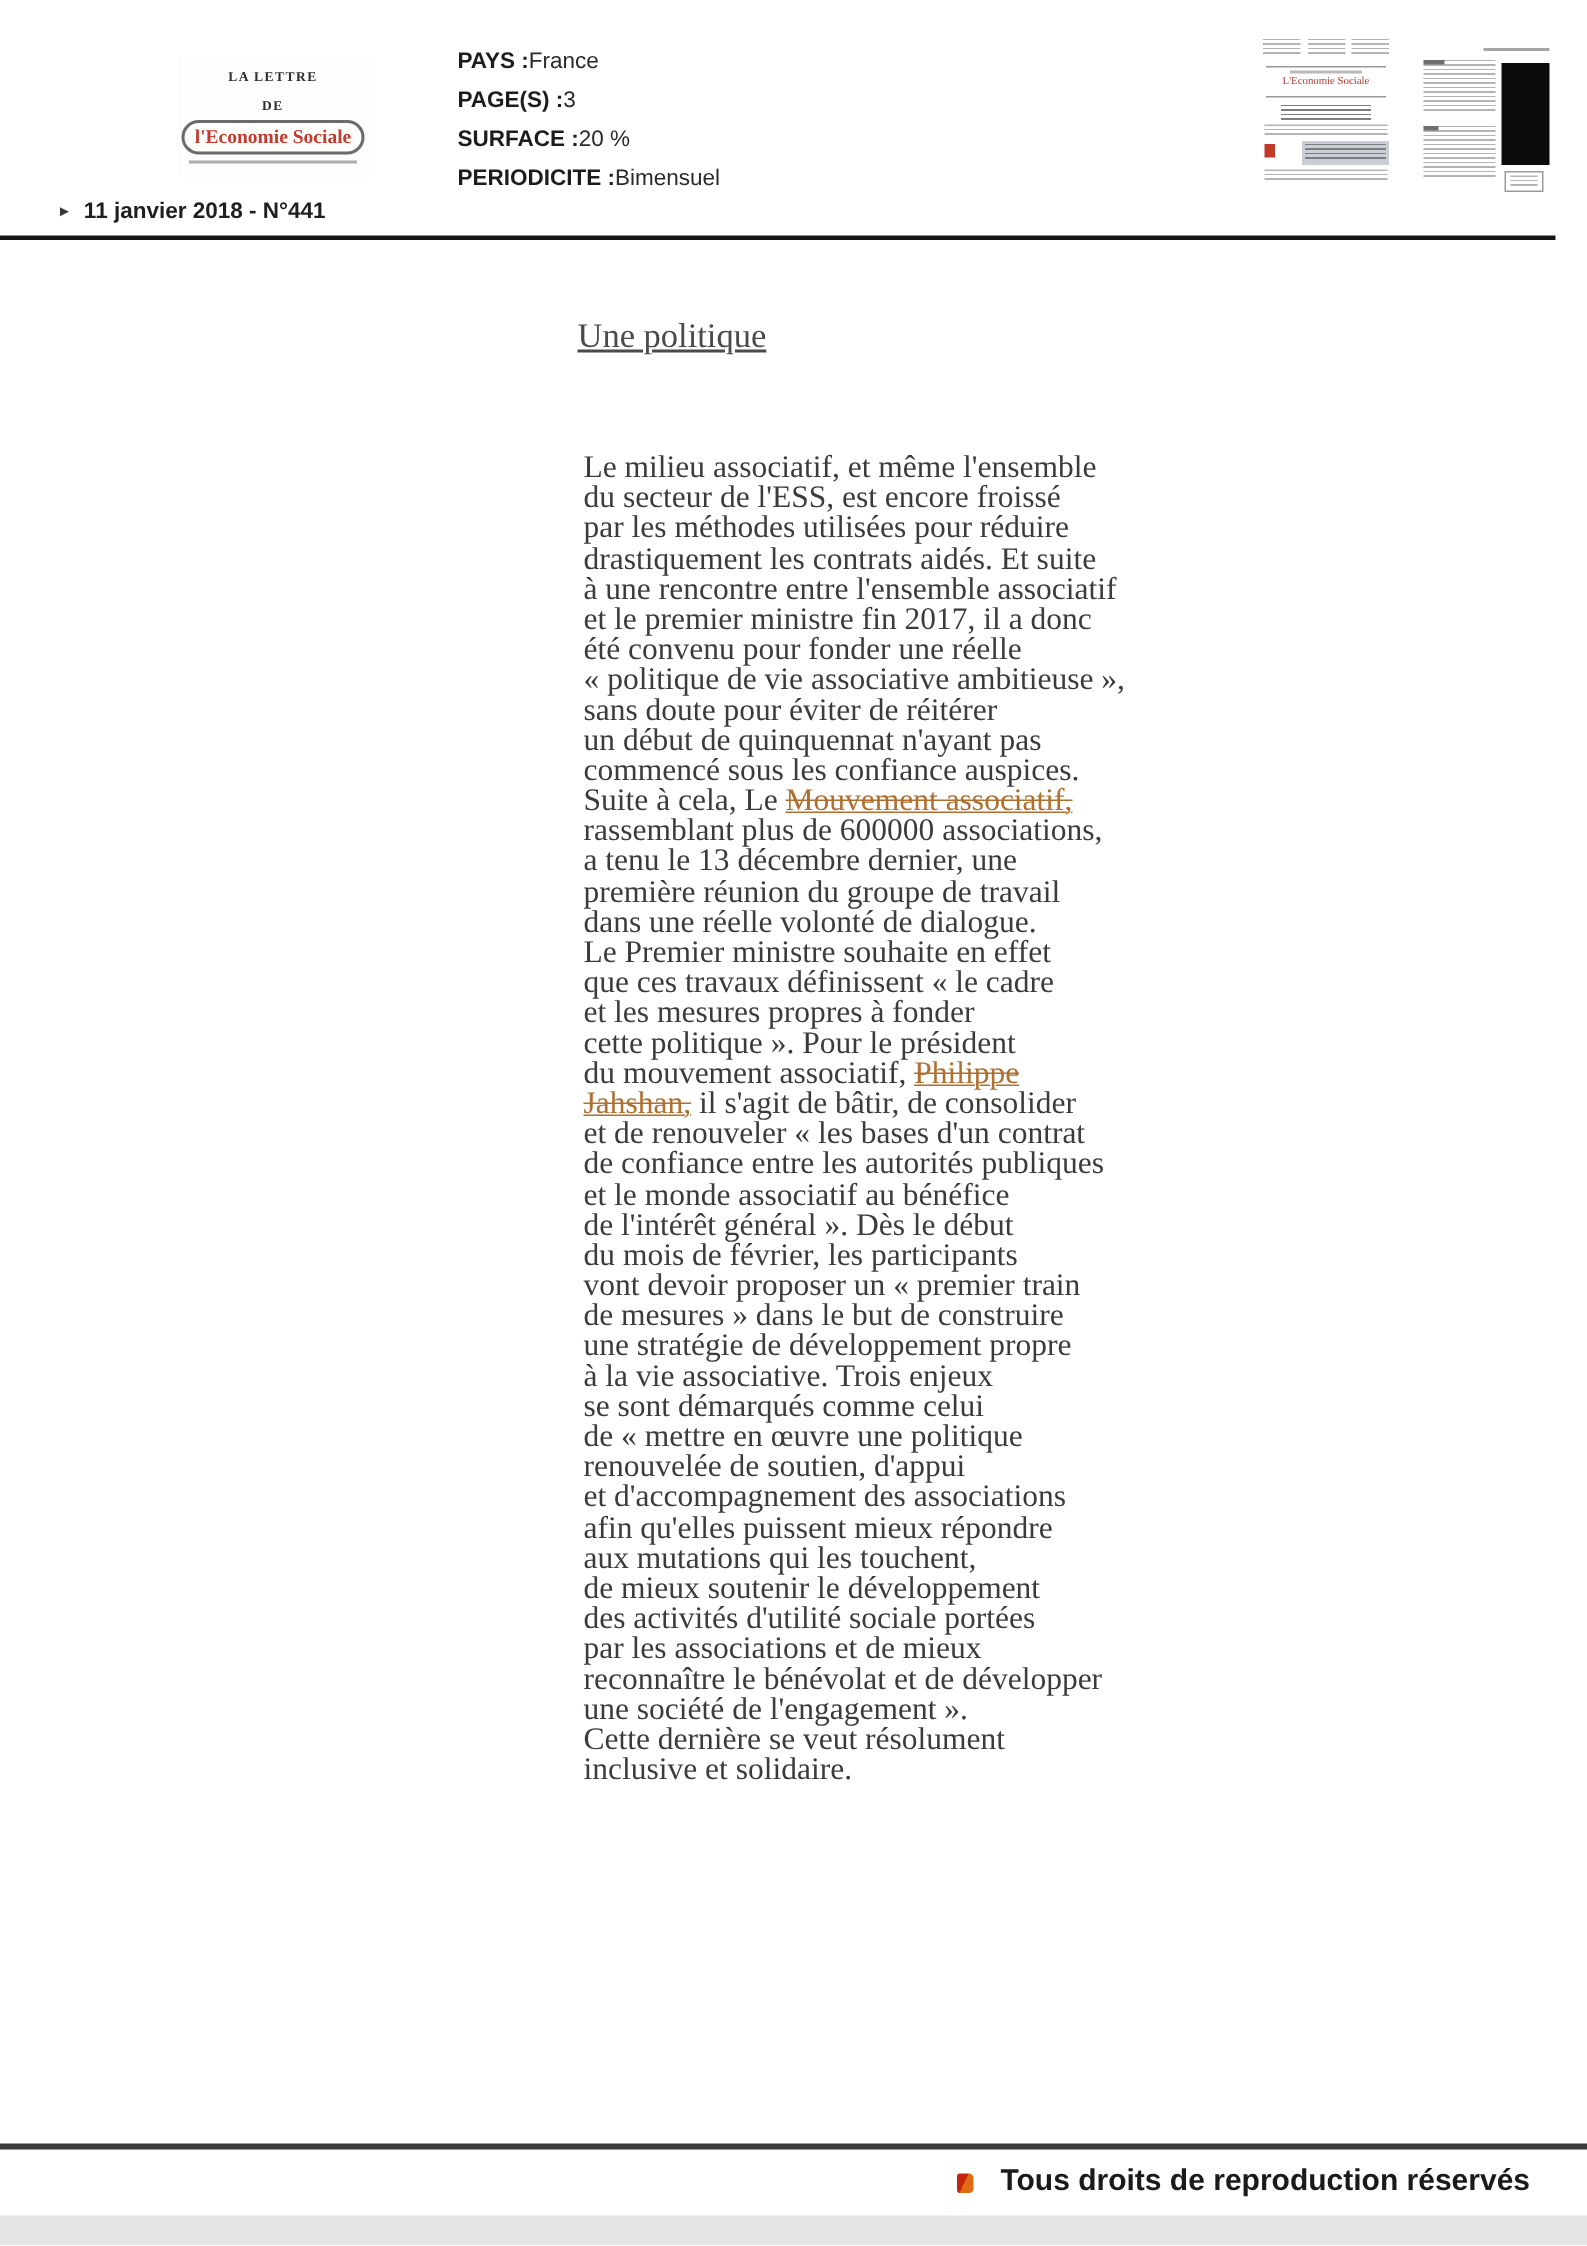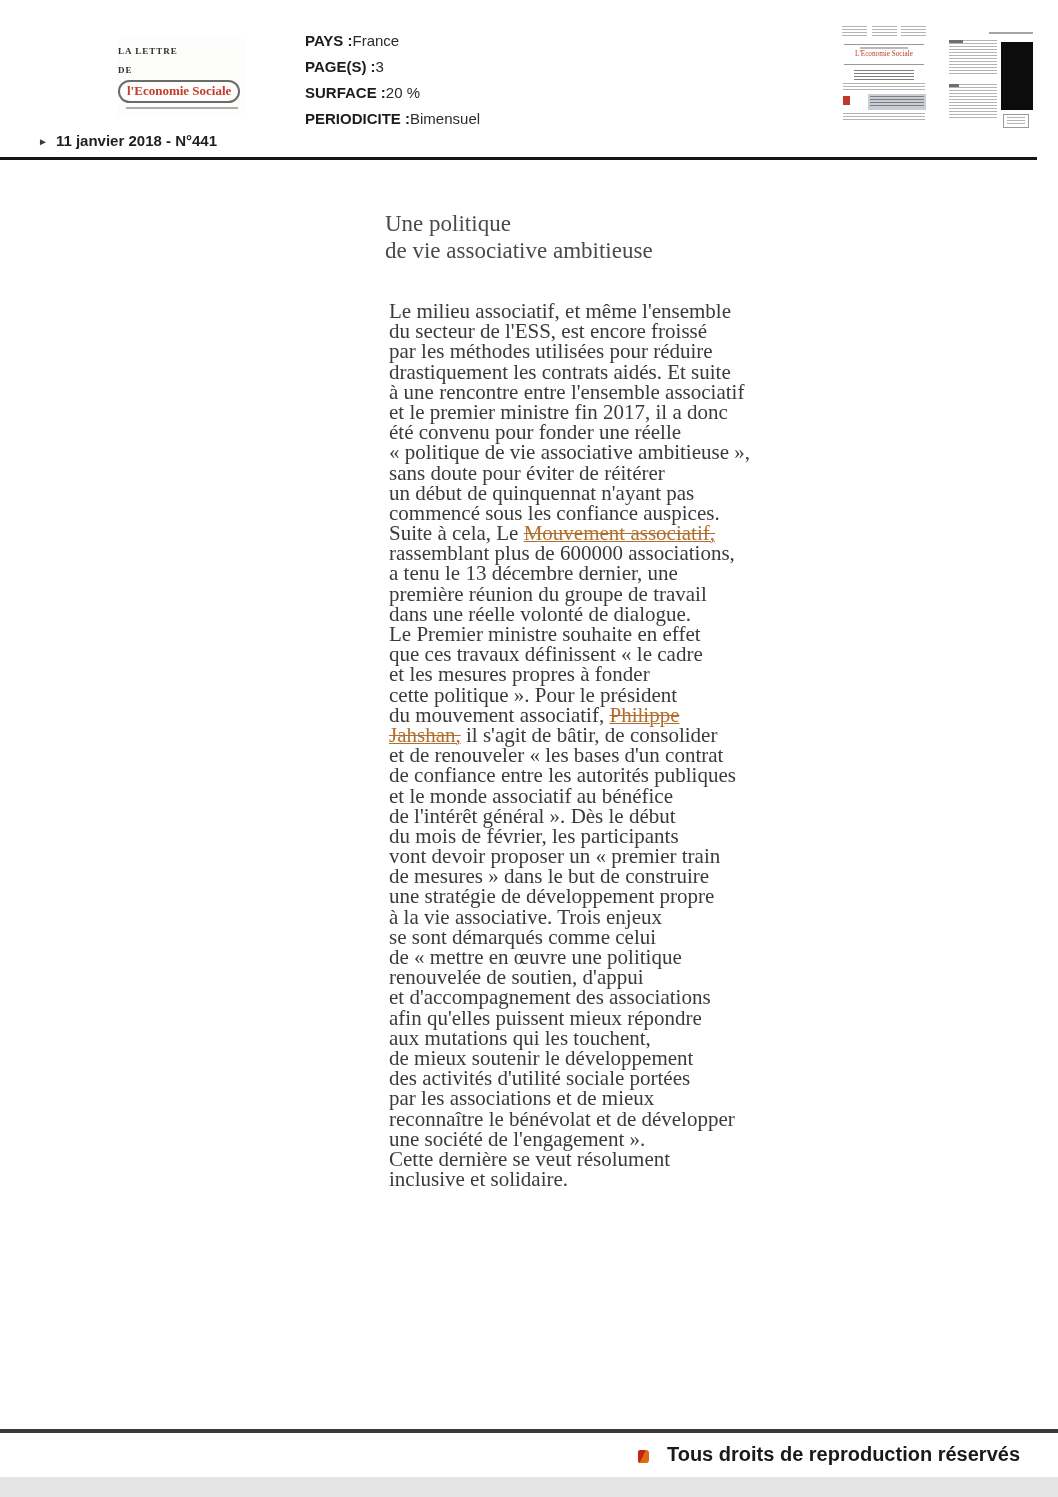--- a/index.html
+++ b/index.html
@@ -1,20 +1,20 @@
 <!DOCTYPE html>
 <html><head>
 <meta charset="utf-8">
 <style>
   html,body{margin:0;padding:0;background:#ffffff;}
   .page{position:relative;width:1058px;height:1497px;background:#ffffff;overflow:hidden;
         font-family:"Liberation Sans",sans-serif;}
 
   
-  .logo-box{position:absolute;left:118px;top:38px;width:128px;height:80px;background:#fdfdfb;text-align:left;}
+  .logo-box{position:absolute;left:118px;top:38px;width:128px;height:80px;background:#fdfdfb;text-align:center;}
   .logo-top{font-family:"Liberation Serif",serif;font-size:9px;font-weight:700;letter-spacing:1px;color:#2e2e2e;margin-top:8px;line-height:11px;}
   .logo-oval{display:inline-block;margin-top:4px;padding:1px 7px 2px 7px;border:2px solid #6b6b6b;border-radius:14px;
              font-family:"Liberation Serif",serif;font-size:13px;font-weight:600;color:#c23b2e;white-space:nowrap;}
   .logo-tagline{margin:4px auto 0 auto;width:112px;height:2px;background:#adadad;}
 
   .meta{position:absolute;left:305px;top:28px;font-size:15px;color:#1c1c1c;}
   .meta-row{height:26px;line-height:26px;white-space:pre;}
   .meta-label{font-weight:700;}
   .meta-value{font-weight:400;color:#2a2a2a;}
 
@@ -50,21 +50,21 @@
               box-sizing:border-box;padding:2px 3px;}
   .t2-caption .fakelines{width:100%;height:100%;}
 
   .date-line{position:absolute;left:38px;top:132px;font-size:15px;font-weight:700;color:#1f1f1f;white-space:pre;}
   .date-arrow{font-size:10px;color:#3a3a3a;margin-right:8px;vertical-align:1px;}
 
   .header-rule{position:absolute;left:0;top:157px;width:1037px;height:3px;background:#161616;}
 
   
   .article-title{position:absolute;left:385px;top:210px;font-family:"Liberation Serif",serif;
-                 font-size:23px;line-height:27px;color:#4a4a4a;}
+                 font-size:23px;line-height:27px;color:#4a4a4a;text-decoration:underline;}
   .article-body{position:absolute;left:389px;top:301px;font-family:"Liberation Serif",serif;
                 font-size:21px;color:#3b3b3b;}
   .body-line{height:20.2px;line-height:20.2px;white-space:pre;}
   .seg-italic{}
   .seg-link{color:#b06f2e;text-decoration-line:underline line-through;
             text-decoration-color:#b06f2e;text-decoration-thickness:1px;}
 
   
   .footer-rule{position:absolute;left:0;top:1429px;width:1058px;height:4px;background:#3a3a3a;}
   .rights{position:absolute;left:0;top:1443px;width:1020px;text-align:right;
@@ -122,21 +122,20 @@
         <div class="fakelines"></div>
       </div>
   </div>
 
   <div class="date-line"><span class="date-arrow">►</span><span>11 janvier 2018 - N°441</span></div>
 
   <div class="header-rule"></div>
 
   <div class="article-title">
     <div>Une politique</div>
-    <div>de vie associative ambitieuse</div>
   </div>
 
   <div class="article-body">
       <div class="body-line"><span class="seg-normal">Le milieu associatif, et même l'ensemble</span></div>
       <div class="body-line"><span class="seg-normal">du secteur de l'ESS, est encore froissé</span></div>
       <div class="body-line"><span class="seg-normal">par les méthodes utilisées pour réduire</span></div>
       <div class="body-line"><span class="seg-normal">drastiquement les contrats aidés. Et suite</span></div>
       <div class="body-line"><span class="seg-normal">à une rencontre entre l'ensemble associatif</span></div>
       <div class="body-line"><span class="seg-normal">et le premier ministre fin 2017, il a donc</span></div>
       <div class="body-line"><span class="seg-normal">été convenu pour fonder une réelle</span></div>

